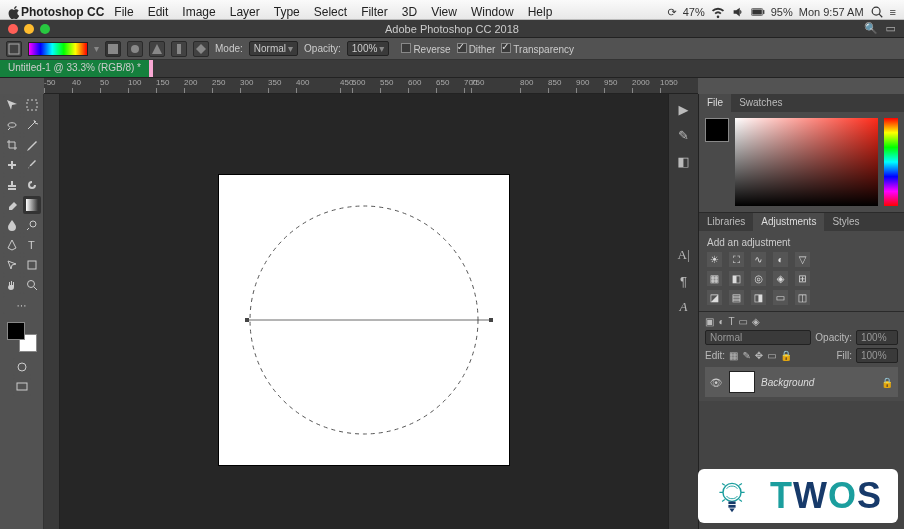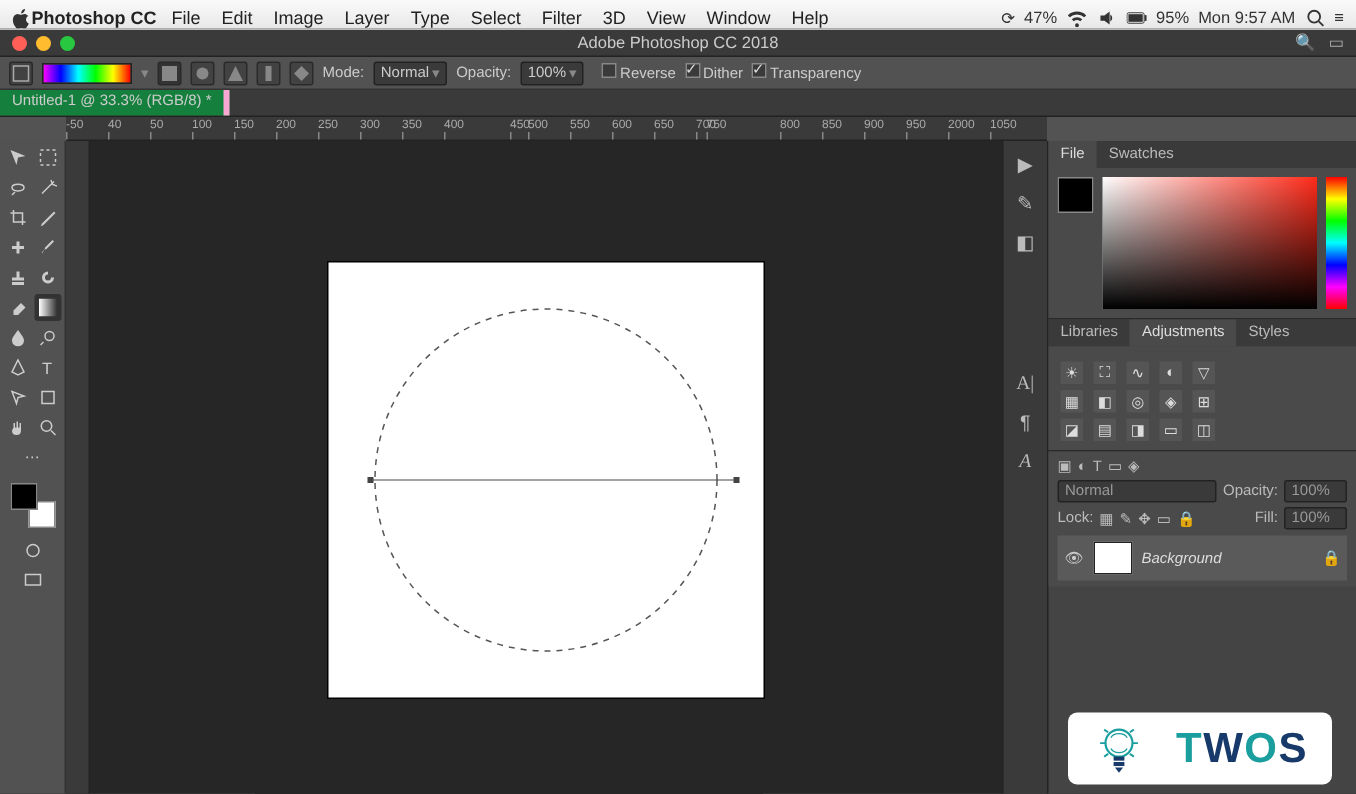--- a/index.html
+++ b/index.html
@@ -54,21 +54,21 @@
 .adj-row{display:flex;gap:7px;margin-top:4px}
 .adj-row .ai{width:15px;height:15px;background:#555;color:#ddd;font-size:10px;display:flex;align-items:center;justify-content:center}
 .layers-body{background:#4a4a4a;padding:4px 6px;font-size:10px;color:#bbb}
 .lrow{display:flex;align-items:center;gap:4px;margin-bottom:3px}
 .lsel{background:#3a3a3a;border:1px solid #222;padding:1px 4px;border-radius:2px;color:#999;flex:1}
 .layer-item{display:flex;align-items:center;gap:6px;background:#5a5a5a;padding:4px;margin-top:4px}
 .layer-item .eye{width:14px;text-align:center;color:#ccc}
 .layer-item .thumb{width:26px;height:22px;background:#fff;border:1px solid #222}
 .layer-item .name{font-style:italic;color:#ddd}
 .layer-item .lock{margin-left:auto;color:#aaa;font-size:10px}
-.watermark{position:absolute;right:16px;bottom:6px;display:flex;align-items:center;gap:20px;background:#fff;padding:6px 16px;border-radius:6px;font-weight:800;font-size:28px;letter-spacing:1px}
+.watermark{position:absolute;right:6px;bottom:6px;display:flex;align-items:center;gap:20px;background:#fff;padding:6px 16px;border-radius:6px;font-weight:800;font-size:36px;letter-spacing:1px}
 .watermark .b1{color:#1b9e9e}.watermark .b2{color:#173a6a}
 .bulb{width:36px;height:36px}
 .spacer-right{flex:1}
 svg{display:block}
 </style>
 </head>
 <body>
 
 <div class="menubar">
   <span>
@@ -409,20 +409,21 @@
       </div>
     </div>
 
     <div class="panel">
       <div class="ptabs">
         <div class="ptab">Libraries</div>
         <div class="ptab active">Adjustments</div>
         <div class="ptab">Styles</div>
       </div>
       <div class="adj-body">
+        <div>Add an adjustment</div>
         <div class="adj-row">
           <div class="ai">☀</div>
           <div class="ai">⛶</div>
           <div class="ai">∿</div>
           <div class="ai">◐</div>
           <div class="ai">▽</div>
         </div>
         <div class="adj-row">
           <div class="ai">▦</div>
           <div class="ai">◧</div>
@@ -448,21 +449,21 @@
           <span>T</span>
           <span>▭</span>
           <span>◈</span>
         </div>
         <div class="lrow">
           <span class="lsel"><span>Normal</span></span>
           <span>Opacity:</span>
           <span class="lsel" style="flex:0 0 42px">100%</span>
         </div>
         <div class="lrow">
-          <span>Lock:</span>
+          <span>Edit:</span>
           <span>▦</span>
           <span>✎</span>
           <span>✥</span>
           <span>▭</span>
           <span>🔒</span>
           <span style="flex:1"></span>
           <span>Fill:</span>
           <span class="lsel" style="flex:0 0 42px">100%</span>
         </div>
         <div class="layer-item">

